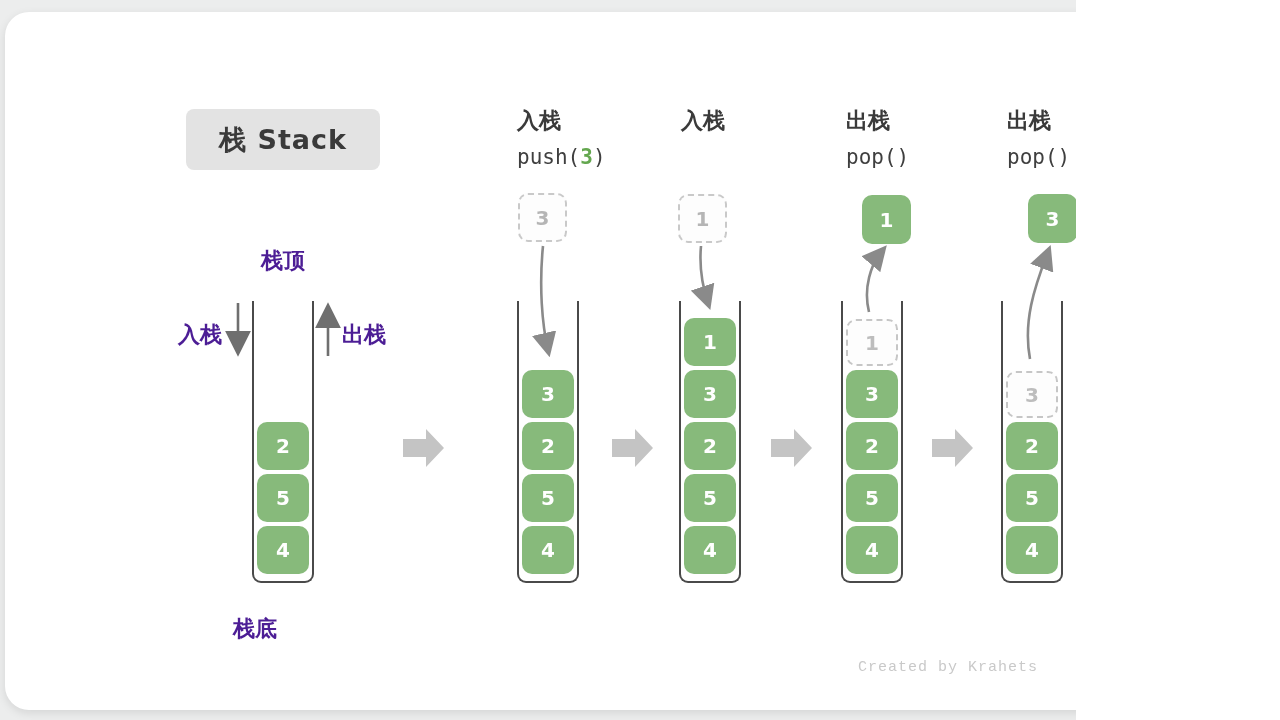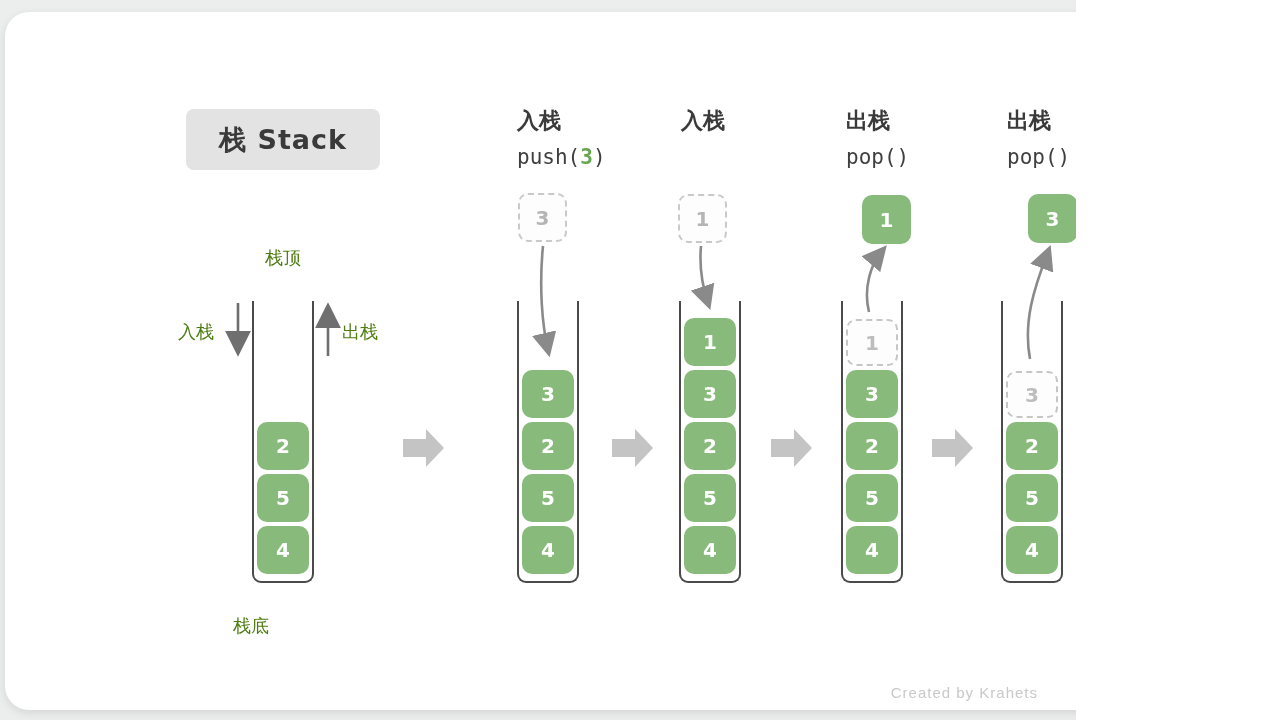--- a/index.html
+++ b/index.html
@@ -8,21 +8,21 @@
   .stage { position:relative; width:1076px; height:720px; background:#eceded; overflow:hidden; }
   .card { position:absolute; left:5px; top:12px; width:1270px; height:698px;
           background:#ffffff; border-radius:24px; box-shadow:0 3px 10px rgba(0,0,0,0.10); }
 
   .abs { position:absolute; }
 
   .title-badge { left:186px; top:109px; width:194px; height:61px; background:#e3e3e3;
                  border-radius:8px; display:flex; align-items:center; justify-content:center;
                  font-size:27px; font-weight:700; color:#3a3a3a; letter-spacing:1px; }
 
-  .cjk-label { font-size:18px; font-weight:400; color:#4d7c0f; white-space:nowrap; }
+  .cjk-label { font-size:22px; font-weight:700; color:#4c1d95; white-space:nowrap; }
   .lbl-top    { left:233px; top:246px; width:100px; text-align:center; }
   .lbl-bottom { left:233px; top:614px; width:100px; }
   .lbl-push   { left:178px; top:320px; }
   .lbl-pop    { left:342px; top:320px; }
 
   .op { top:106px; width:160px; }
   .op .op-cn { font-size:22px; font-weight:700; color:#3a3a3a; margin-bottom:9px; }
   .op .op-code { font-family:"DejaVu Sans Mono","Liberation Mono",monospace;
                  font-size:21px; color:#3f3f3f; }
   .op .op-code .arg { color:#64a74f; font-weight:700; }
@@ -41,21 +41,21 @@
                align-items:center; justify-content:center; font-size:20px; font-weight:700; }
   .float-dashed { border:2px dashed #c9c9c9; background:#fdfdfd; color:#b5b5b5; }
   .float-solid  { background:#87ba7b; color:#ffffff; }
 
   .ghost-cell { width:52px; height:47px; border:2px dashed #c6c6c6; background:#fdfdfd;
                 border-radius:10px; display:flex; align-items:center; justify-content:center;
                 color:#bdbdbd; font-size:20px; font-weight:700; }
 
   svg.overlay { position:absolute; left:0; top:0; width:1280px; height:720px; pointer-events:none; }
 
-  .footer { right:38px; top:684px; font-family:Liberation Sans, sans-serif;
+  .footer { right:38px; top:659px; font-family:Liberation Mono, monospace;
             font-size:15px; color:#c9c9c9; letter-spacing:1px; }
 </style>
 </head>
 <body>
 
 <div class="stage">
   <div class="card abs"></div>
 
   <div class="title-badge abs">
     <span>栈 Stack</span>

